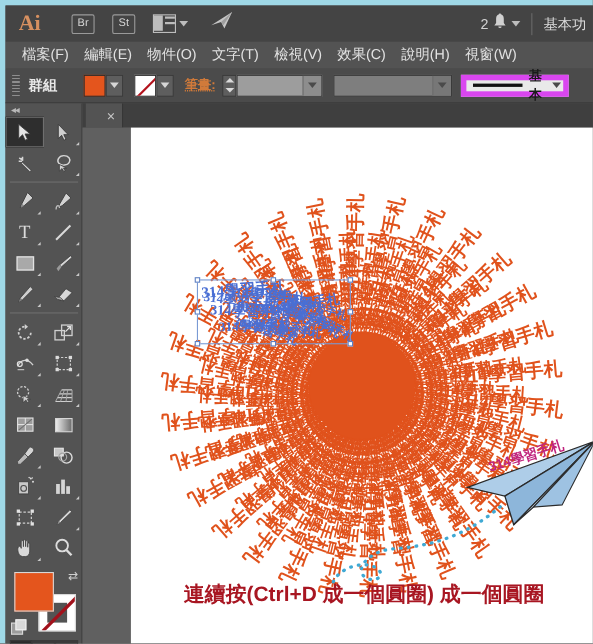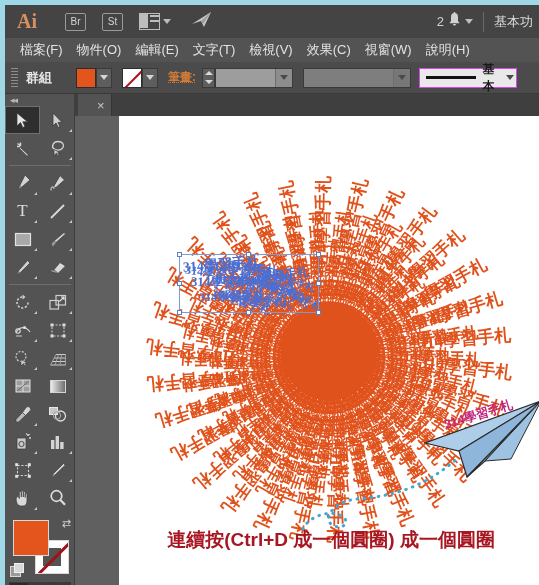--- a/index.html
+++ b/index.html
@@ -77,21 +77,21 @@
              display:flex; flex-direction:column; align-items:center; justify-content:space-around; }
   .sp-up { width:0;height:0;border-left:4px solid transparent;border-right:4px solid transparent;border-bottom:4px solid #dadada; }
   .sp-dn { width:0;height:0;border-left:4px solid transparent;border-right:4px solid transparent;border-top:4px solid #dadada; }
   .combo { height:20px; background:#9d9d9d; border:1px solid #3a3a3a; display:flex; align-items:center; }
   .combo-field { flex:1; height:100%; }
   .combo-btn { width:17px; height:100%; background:#8d8d8d; display:flex; align-items:center; justify-content:center;
                border-left:1px solid #6d6d6d; }
   .combo-dim { background:#7e7e7e; }
   .combo-dim .combo-btn { background:#777; }
   .tri-dark { width:0;height:0;border-left:4px solid transparent;border-right:4px solid transparent;border-top:5px solid #4a4a4a; }
-  .brush-combo { height:20px; background:#e9e9e9; border:1px solid #d946ef; display:flex; align-items:center; padding:0 2px; }
+  .brush-combo { height:20px; background:#e9e9e9; border:5px solid #d946ef; display:flex; align-items:center; padding:0 2px; }
   .brush-line { width:62px; height:3px; background:#121212; margin:0 6px 0 4px; }
   .brush-text { color:#1a1a1a; font-size:12px; margin-right:4px; }
 
   
   .tabstrip {
     position:absolute; left:75px; top:94px; width:464px; height:22px; background:#3f3f3f;
   }
   .doc-tab {
     position:absolute; left:3px; top:0; height:22px; background:#535353;
     display:flex; align-items:center; padding:0 6px 0 10px; border-right:1px solid #333;
@@ -219,27 +219,27 @@
         </svg>
       </span>
       <span style="margin-left:4px" class="caret-dn"></span>
       <div class="divider-v"></div>
       <span class="ws-name">基本功</span>
     </div>
   </div>
 
   <div class="menubar">
     <div class="menu-item">檔案(F)</div>
+    <div class="menu-item">編輯(E)</div>
     <div class="menu-item">物件(O)</div>
-    <div class="menu-item">編輯(E)</div>
     <div class="menu-item">文字(T)</div>
     <div class="menu-item">檢視(V)</div>
     <div class="menu-item">效果(C)</div>
+    <div class="menu-item">說明(H)</div>
     <div class="menu-item">視窗(W)</div>
-    <div class="menu-item">說明(H)</div>
   </div>
 
   <div class="controlbar">
     <div class="grip"></div>
     <div class="cb-label">群組</div>
 
     <div style="display:flex;align-items:center;">
       <div class="swatch-box swatch-fill"></div>
       <div class="mini-drop">
           <span class="tri"></span>

